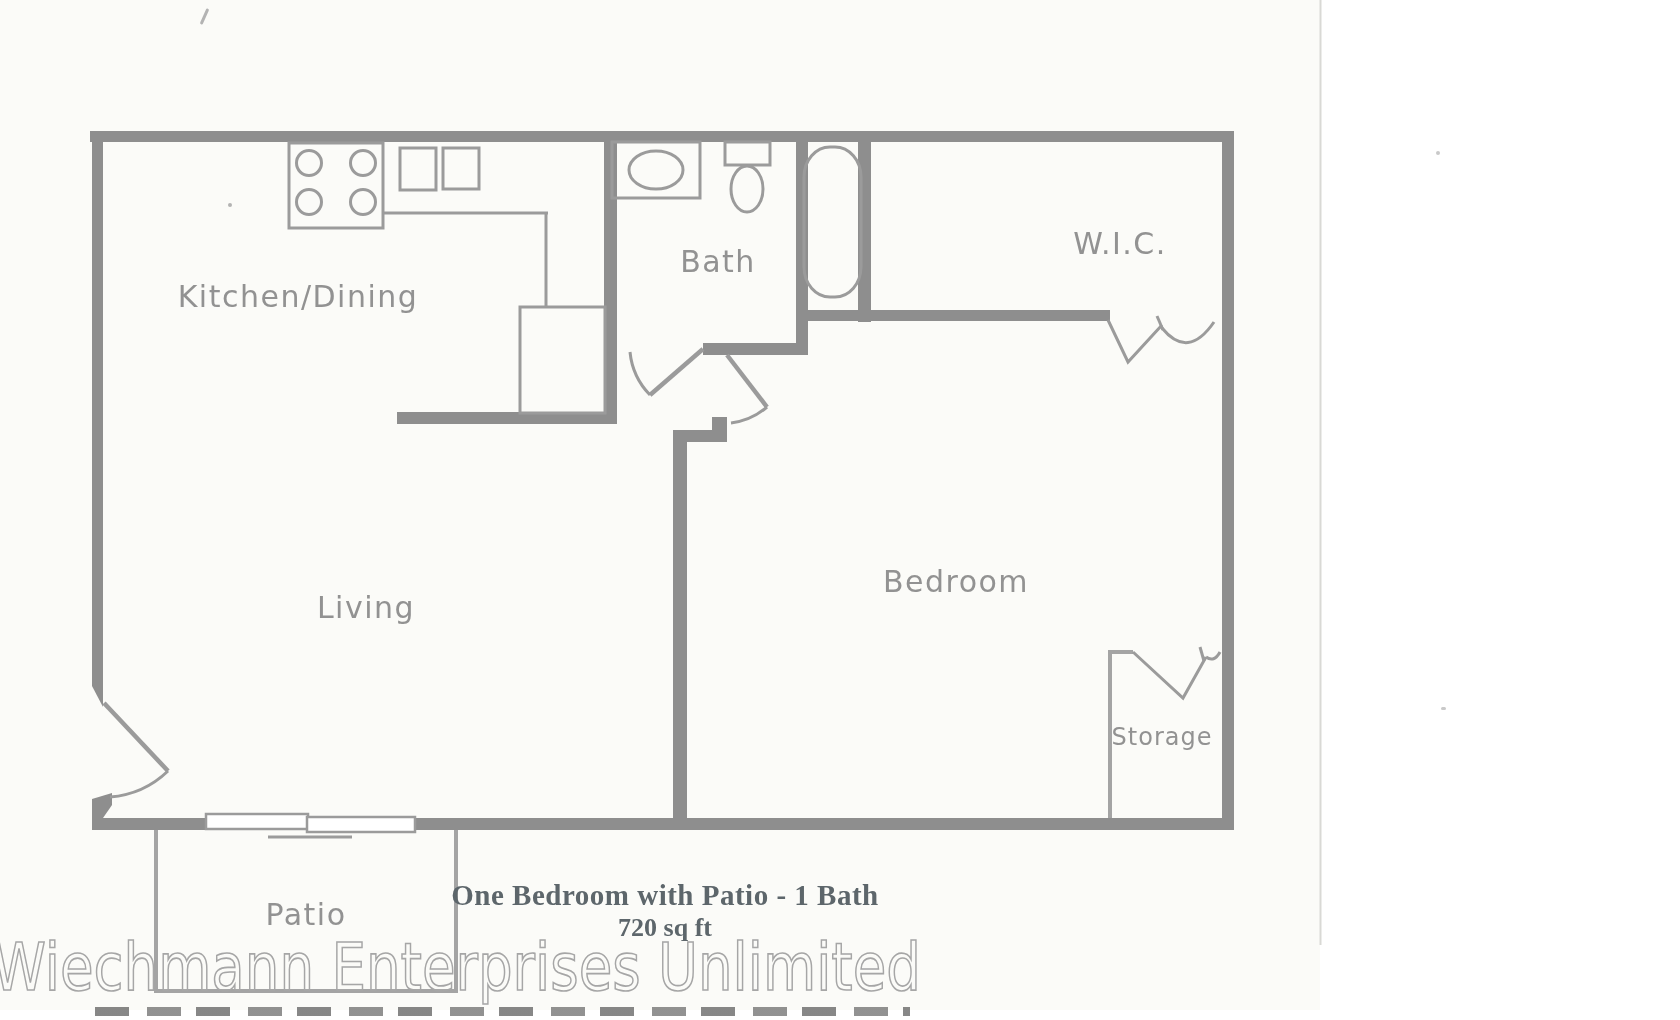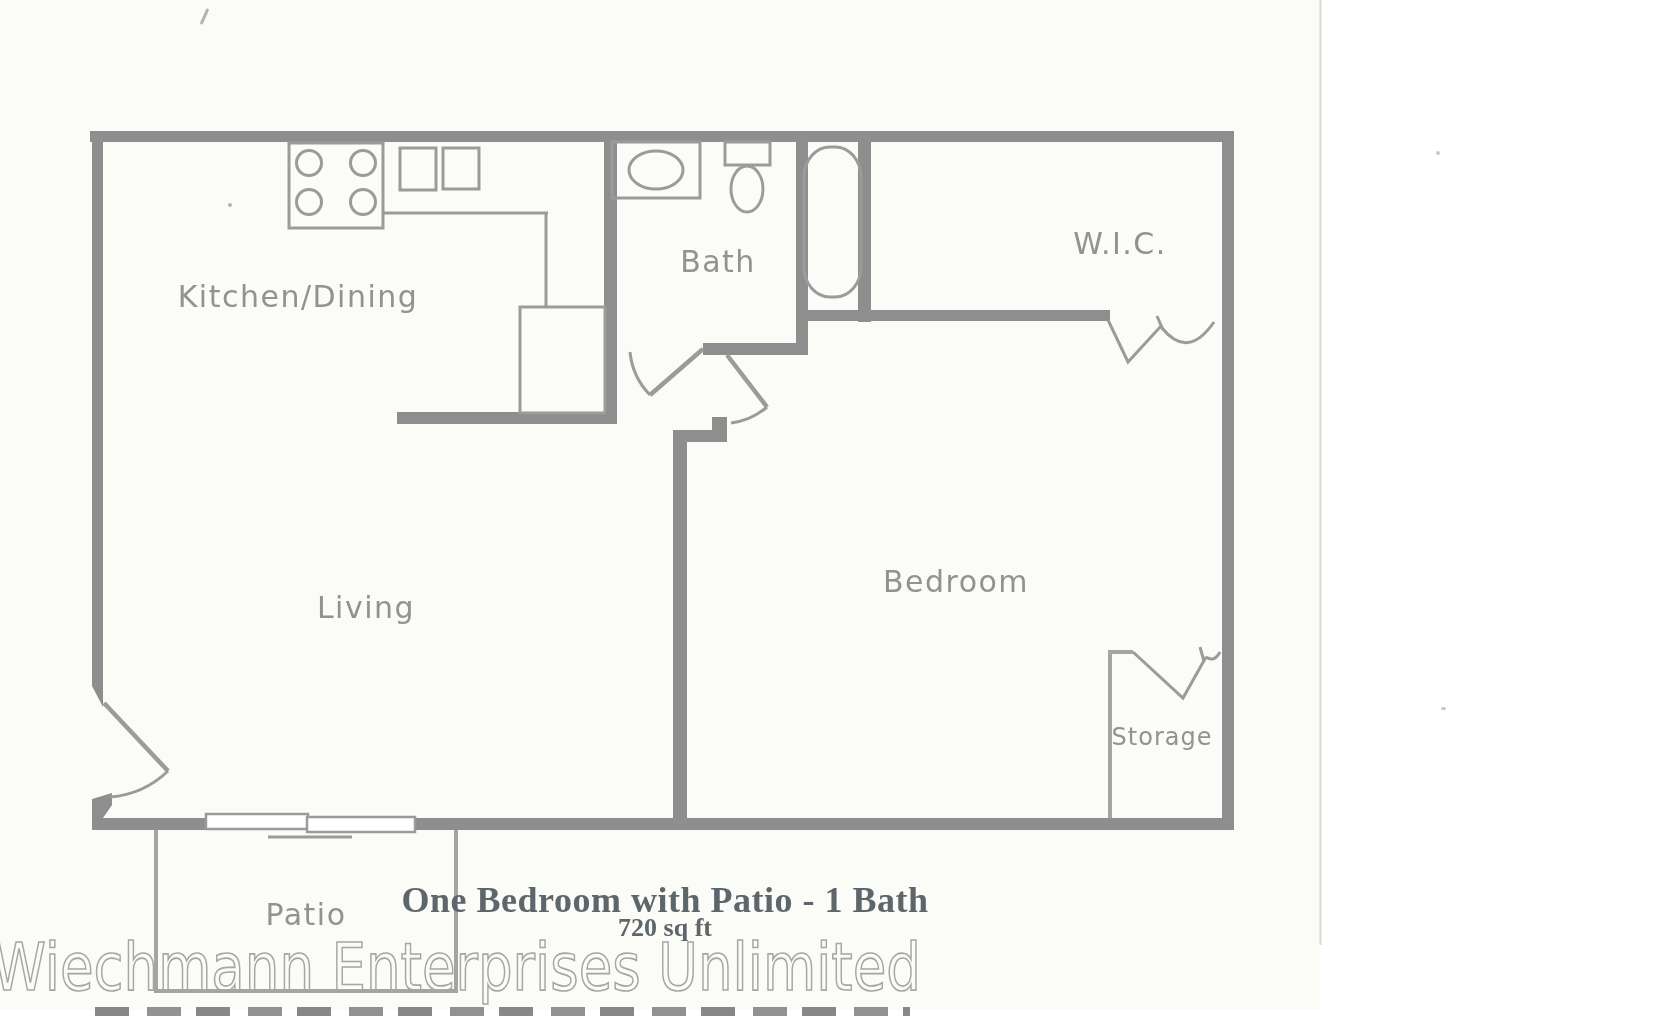--- a/index.html
+++ b/index.html
@@ -14,21 +14,21 @@
   .fixw{stroke:var(--fixture);stroke-width:2.5;fill:#ffffff;}
   .door{stroke:var(--fixture);stroke-width:3;fill:none;}
   .leaf{stroke:var(--fixture);stroke-width:4.5;fill:none;}
   .edge{stroke:var(--edge);stroke-width:2;}
   .rlabel{fill:var(--label);font-family:"DejaVu Sans",sans-serif;font-size:30px;
           letter-spacing:1.5px;text-anchor:middle;opacity:.92;}
   .rlabel.small{font-size:24px;letter-spacing:1px;}
 
   .caption{position:absolute;left:380px;width:570px;text-align:center;
            font-family:"Liberation Serif",serif;font-weight:bold;color:var(--caption);}
-  #cap1{top:879px;font-size:36px;letter-spacing:.5px;font-family:Liberation Serif, serif;}
+  #cap1{top:879px;font-size:29px;letter-spacing:.5px;font-family:Liberation Serif, serif;}
   #cap2{top:913px;font-size:26px;}
 
   .watermark{position:absolute;left:-8px;top:930px;white-space:nowrap;
              font-size:65px;font-family:"DejaVu Sans",sans-serif;
              color:rgba(255,255,255,.06);
              -webkit-text-stroke:1.7px var(--watermark);
              transform:scaleX(.84);transform-origin:left top;}
 
   .smudge{position:absolute;left:95px;top:1007px;width:815px;height:9px;opacity:.68;
           background:repeating-linear-gradient(90deg,#4f4f4f 0 34px,transparent 34px 52px,

